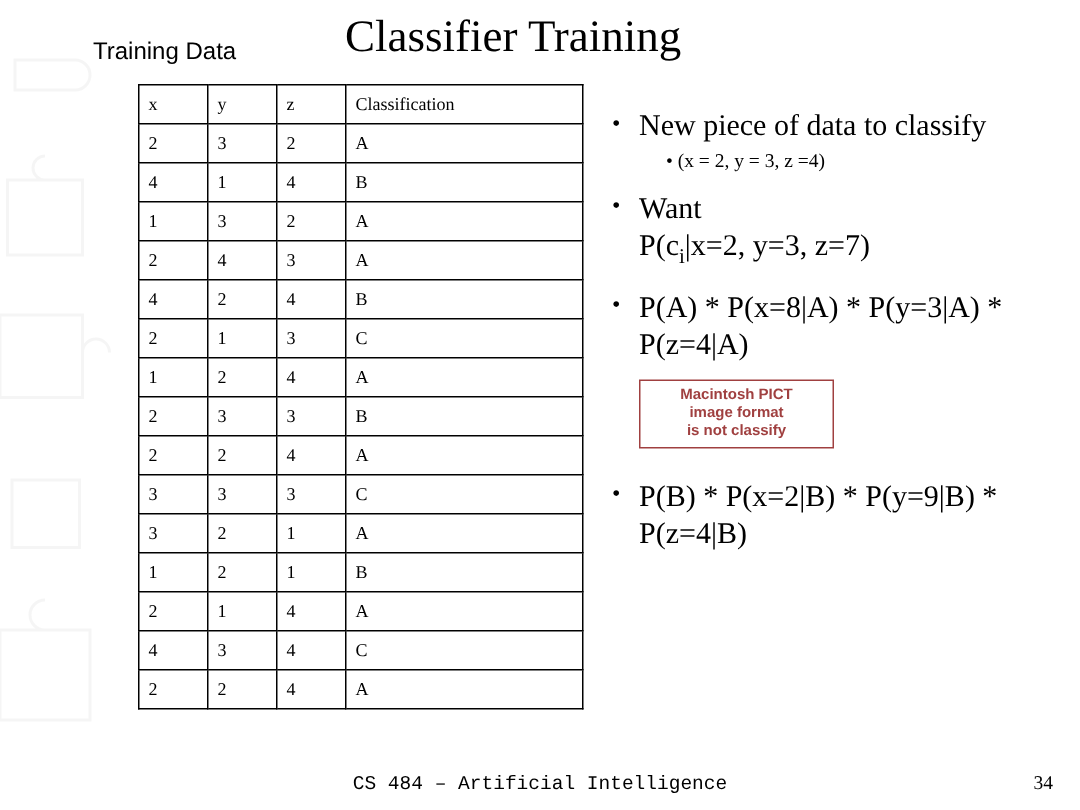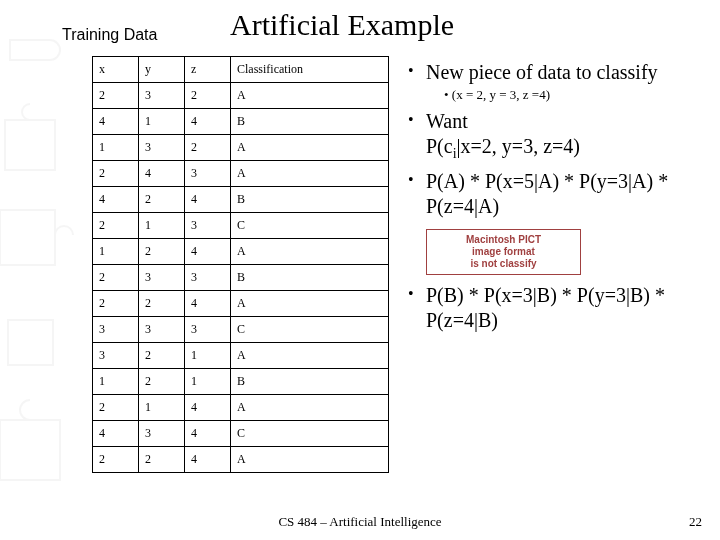--- a/index.html
+++ b/index.html
@@ -60,21 +60,21 @@
   col.col-cls { width: 158px; }
   .bullets {
     position: absolute;
     left: 408px;
     top: 60px;
     width: 300px;
     font-size: 20px;
     line-height: 1.25;
   }
   .bullets ul { list-style: none; }
-  .bullets > ul > li { margin-bottom: 6px; position: relative; padding-left: 18px; }
+  .bullets > ul > li { margin-bottom: 6px; position: relative; padding-left: 18px; margin-top: 12px; }
   .bullets > ul > li::before {
     content: "•";
     position: absolute;
     left: 0;
     top: 1px;
     font-size: 16px;
   }
   .sub-bullet {
     font-size: 13px;
     padding-left: 18px;
@@ -88,30 +88,31 @@
     display: inline-block;
     border: 1px solid #a04040;
     color: #a04040;
     font-family: Arial, sans-serif;
     font-size: 10px;
     font-weight: bold;
     text-align: center;
     padding: 4px 6px;
     line-height: 1.2;
     margin: 4px 0 8px 18px;
-    width: 155px;
+    width: 130px;
   }
   .footer {
     position: absolute;
     bottom: 10px;
     left: 0;
     width: 720px;
     text-align: center;
     font-size: 13px;
     color: #000;
+    font-family: Liberation Mono, monospace;
   }
   .slide-num {
     position: absolute;
     bottom: 10px;
     right: 18px;
     font-size: 13px;
     color: #000;
   }
   .sub-i sub { font-size: 0.7em; }
 </style>
@@ -125,21 +126,21 @@
       <path d="M5 120 h50 v50 h-50 z M30 120 a8 8 0 1 1 0 -16"></path>
       <path d="M0 210 h55 v55 h-55 z M55 235 a9 9 0 1 1 18 0"></path>
       <path d="M8 320 h45 v45 h-45 z"></path>
       <path d="M0 420 h60 v60 h-60 z M30 420 a10 10 0 1 1 0 -20"></path>
     </g>
   </svg>
 </div>
 
 <div class="section-label">Training Data</div>
 
-<div class="title">Artificial Example</div>
+<div class="title">Classifier Training</div>
 
 <div class="table-wrap">
   <table>
     <colgroup>
       <col class="col-xyz">
         <col class="col-xyz">
         <col class="col-xyz">
         <col class="col-cls">
     </colgroup>
     <thead>
@@ -246,32 +247,32 @@
 </div>
 
 <div class="bullets">
   <ul>
     <li>
       <span>New piece of data to classify</span>
       <div class="sub-bullet">(x = 2, y = 3, z =4)</div>
     </li>
     <li>
       <span>Want</span><br>
-      <span class="sub-i"><span>P(c</span><sub>i</sub><span>|x=2, y=3, z=4)</span></span>
-    </li>
-    <li>
-      <span>P(A) * P(x=5|A) * P(y=3|A) * P(z=4|A)</span>
+      <span class="sub-i"><span>P(c</span><sub>i</sub><span>|x=2, y=3, z=7)</span></span>
+    </li>
+    <li>
+      <span>P(A) * P(x=8|A) * P(y=3|A) * P(z=4|A)</span>
     </li>
   </ul>
   <div class="pict-placeholder">
     <span>Macintosh PICT</span><br>
     <span>image format</span><br>
     <span>is not classify</span>
   </div>
   <ul>
     <li>
-      <span>P(B) * P(x=3|B) * P(y=3|B) * P(z=4|B)</span>
+      <span>P(B) * P(x=2|B) * P(y=9|B) * P(z=4|B)</span>
     </li>
   </ul>
 </div>
 
 <div class="footer">CS 484 – Artificial Intelligence</div>
-<div class="slide-num">22</div>
+<div class="slide-num">34</div>
 
 </body></html>

